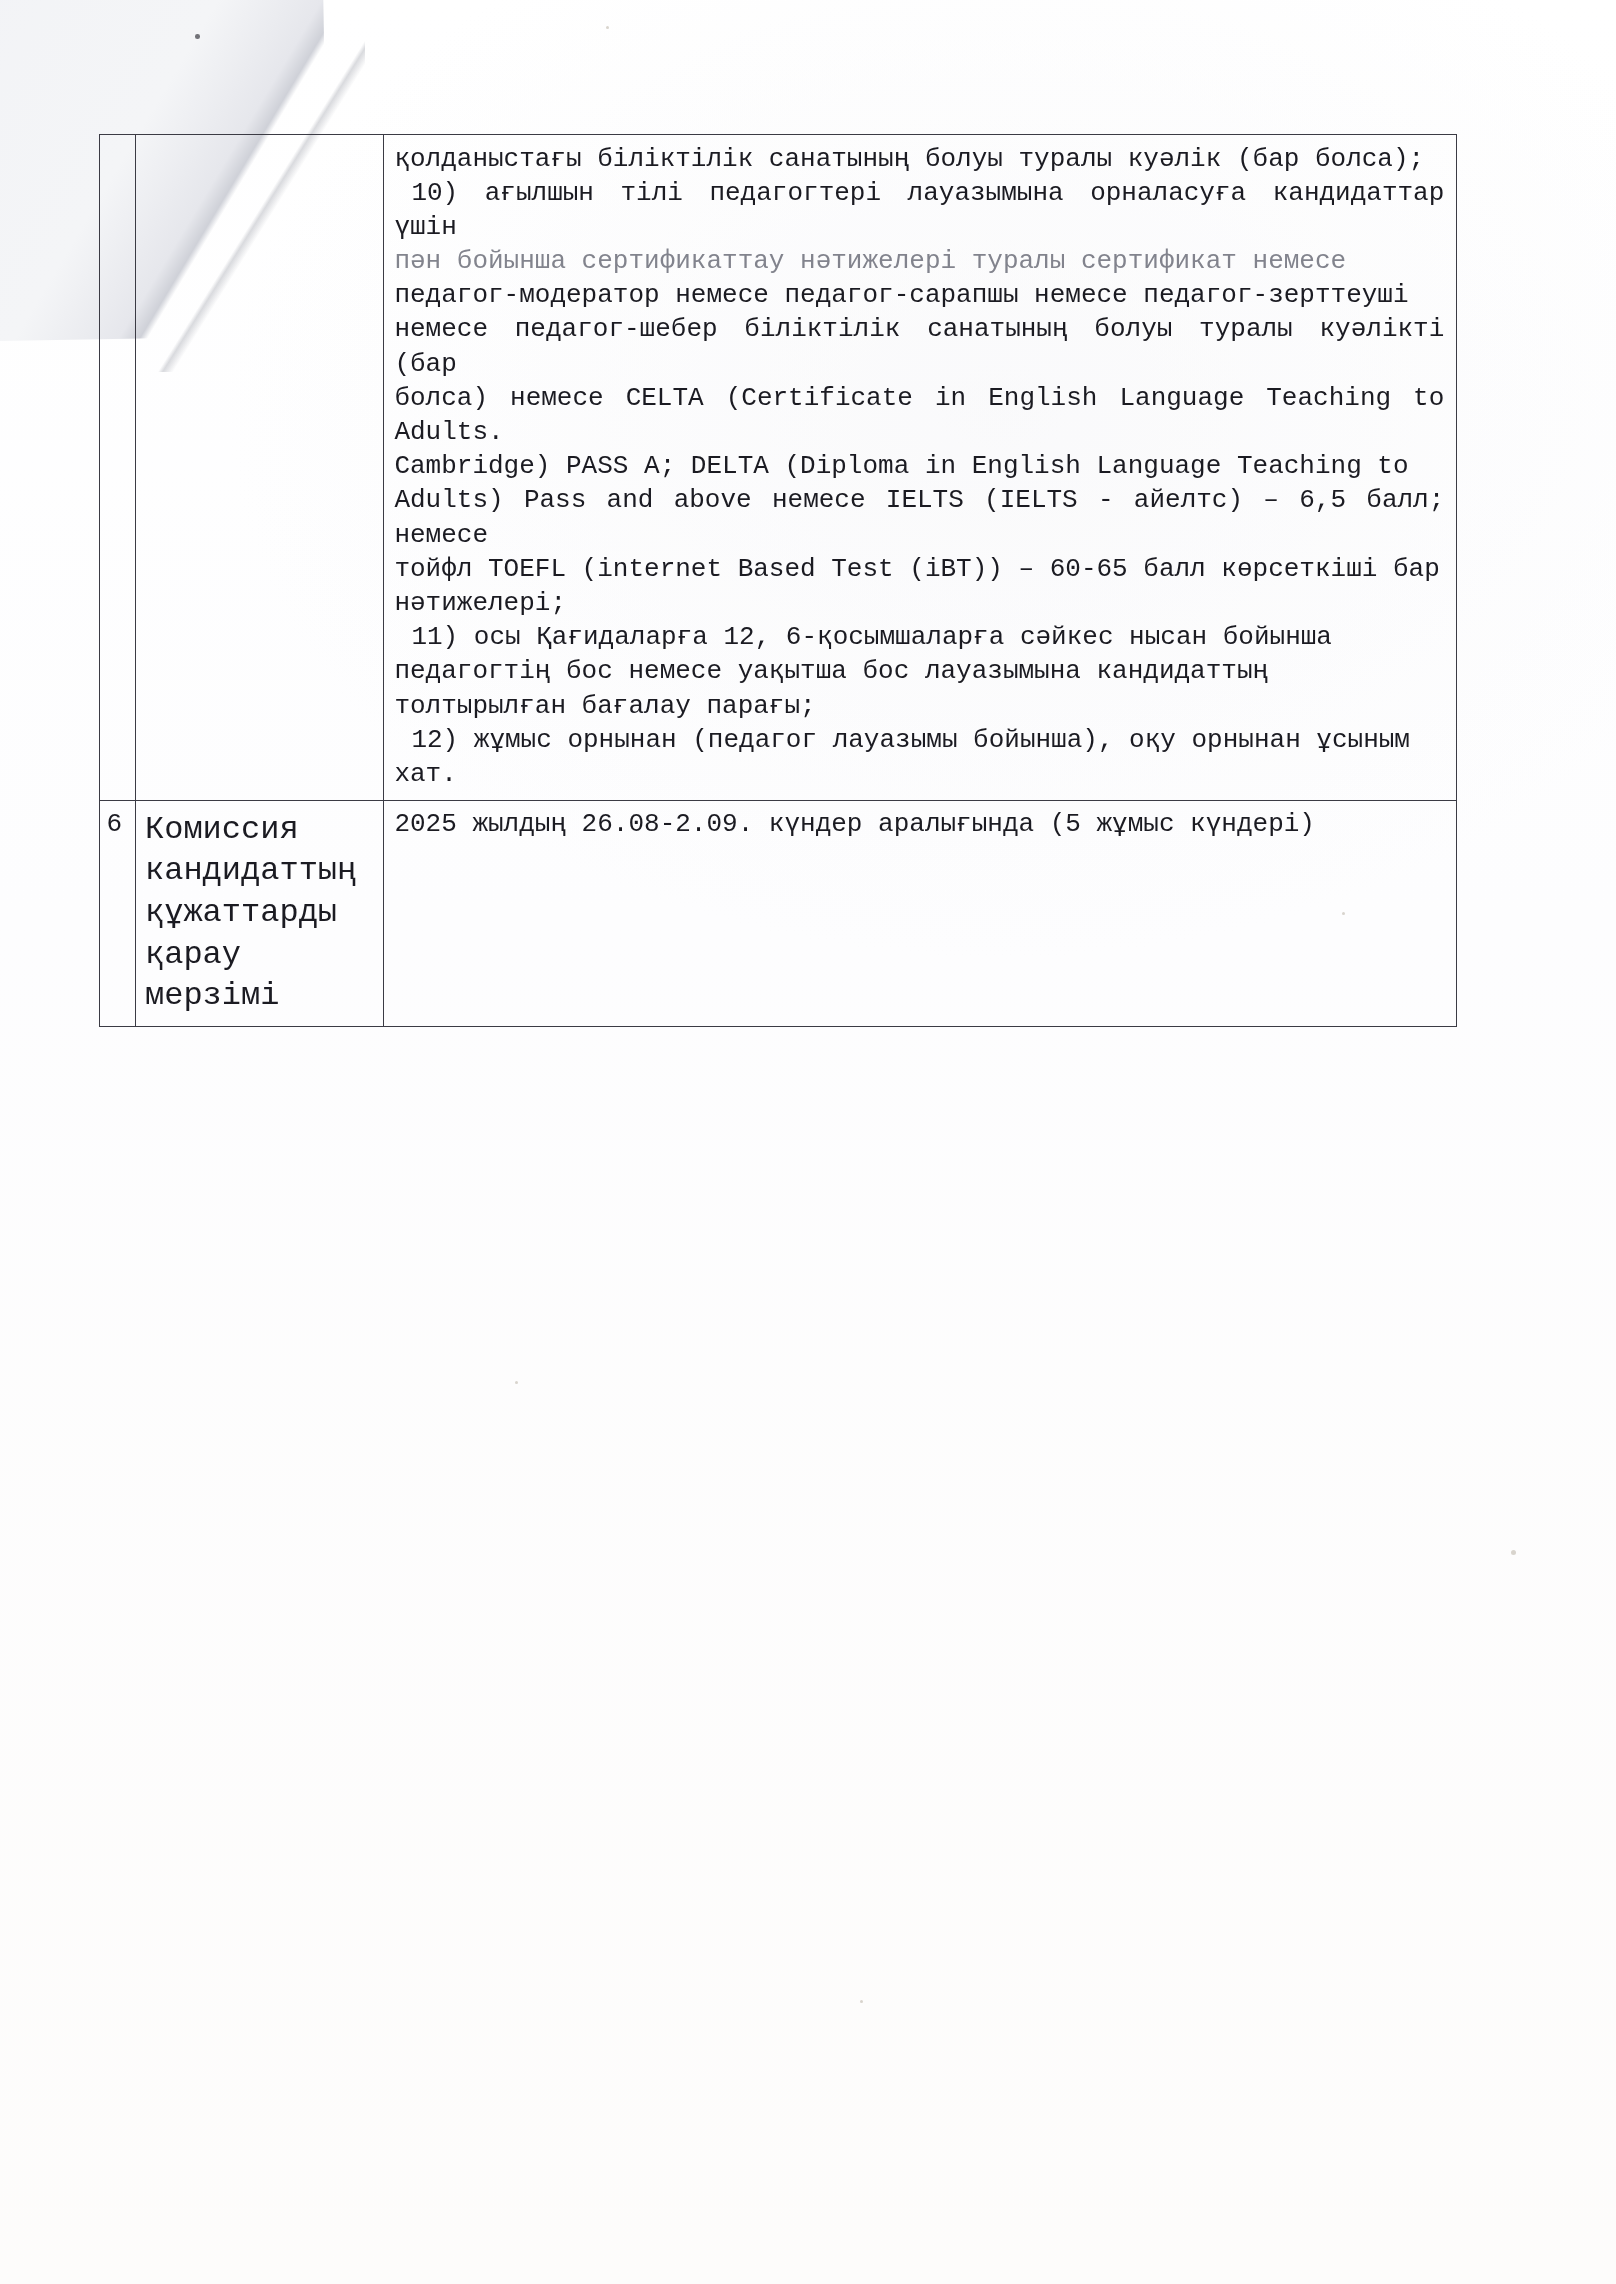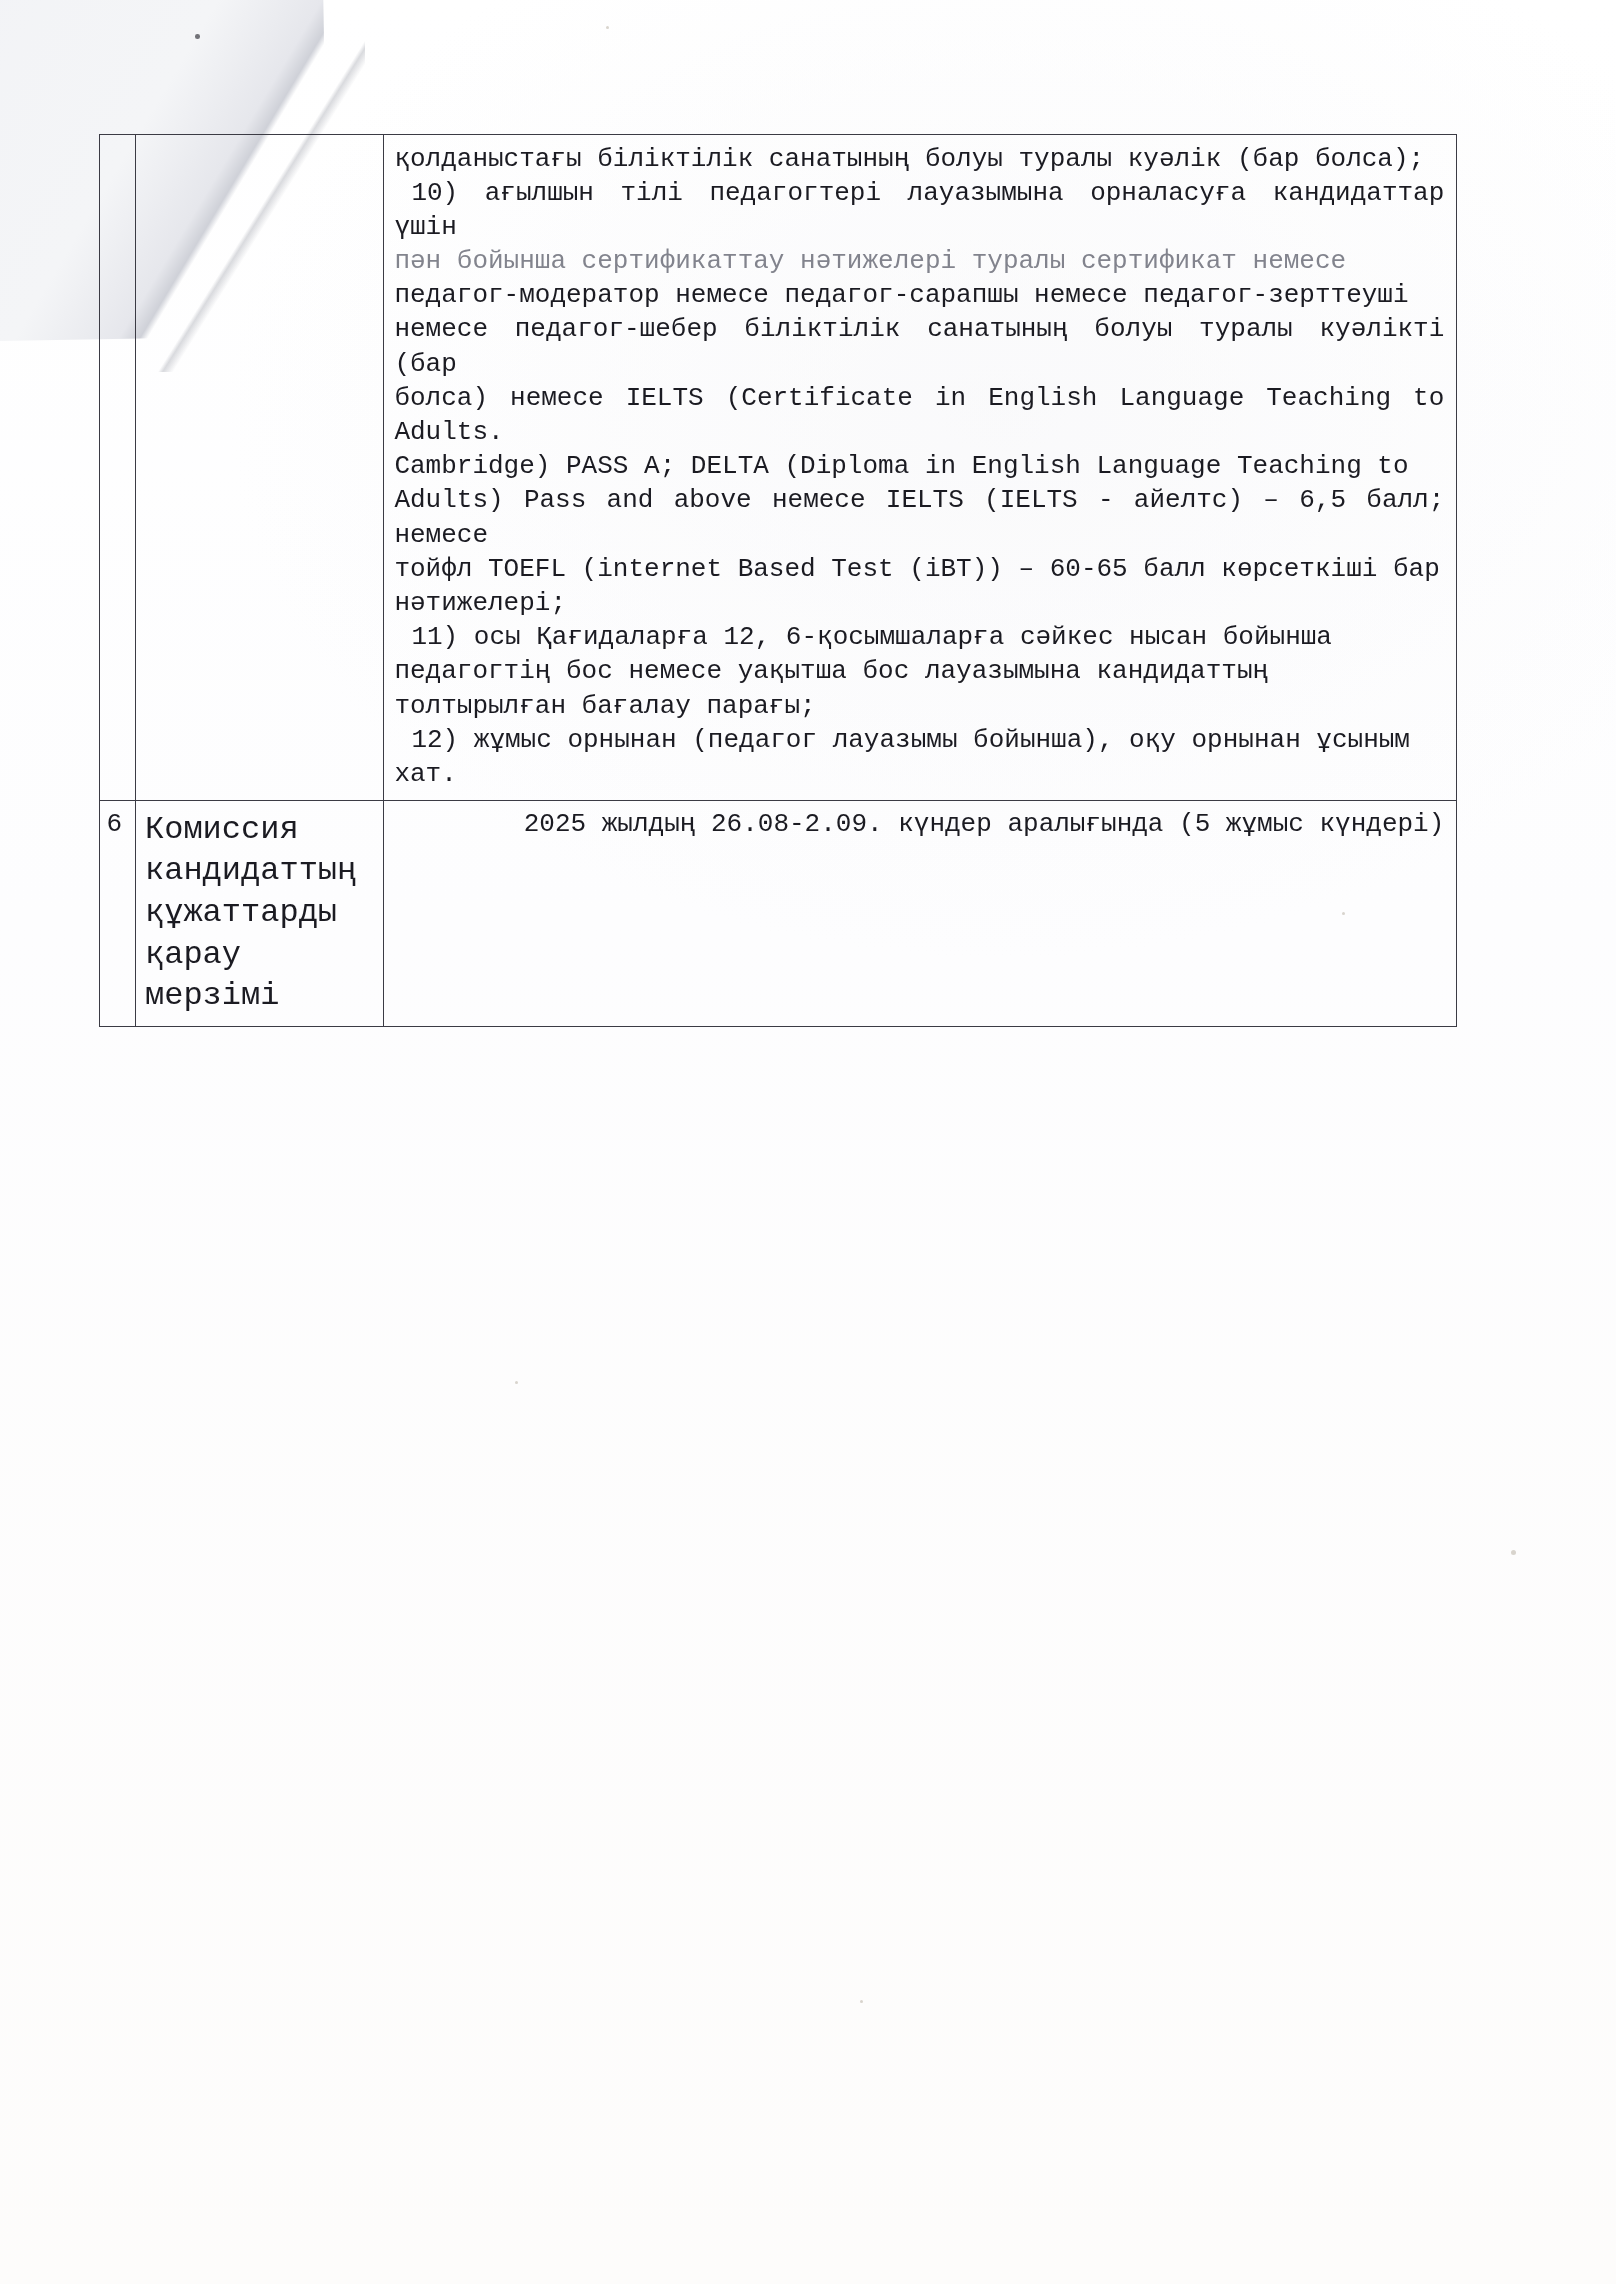--- a/index.html
+++ b/index.html
@@ -110,21 +110,21 @@
     color: #6d6f7a;
     opacity: 0.85;
   }
 
   .label-line { display: block; }
 
   .date-line {
     margin: 0;
     font-size: 26px;
     line-height: 1.30;
-    text-align: right;
+    text-align: left;
     white-space: nowrap;
   }
 
   
   .speck {
     position: absolute;
     background: #b9b2a6;
     border-radius: 50%;
     opacity: 0.55;
     pointer-events: none;
@@ -161,21 +161,21 @@
         <td>
           <div class="cell-pad-label"></div>
         </td>
         <td>
           <div class="cell-pad-body">
             <p class="para">қолданыстағы біліктілік санатының болуы туралы куәлік (бар болса);</p>
             <p class="para para-indent">10) ағылшын тілі педагогтері лауазымына орналасуға кандидаттар үшін</p>
             <p class="para faded">пән бойынша сертификаттау нәтижелері туралы сертификат немесе</p>
             <p class="para">педагог-модератор немесе педагог-сарапшы немесе педагог-зерттеуші</p>
             <p class="para">немесе педагог-шебер біліктілік санатының болуы туралы куәлікті (бар</p>
-            <p class="para">болса) немесе IELTS (Certificate in English Language Teaching to Adults.</p>
+            <p class="para">болса) немесе CELTA (Certificate in English Language Teaching to Adults.</p>
             <p class="para">Cambridge) PASS A; DELTA (Diploma in English Language Teaching to</p>
             <p class="para">Adults) Pass and above немесе IELTS (IELTS - айелтс) – 6,5 балл; немесе</p>
             <p class="para">тойфл TOEFL (internet Based Test (iBT)) – 60-65 балл көрсеткіші бар</p>
             <p class="para para-last">нәтижелері;</p>
             <p class="para para-indent">11) осы Қағидаларға 12, 6-қосымшаларға сәйкес нысан бойынша</p>
             <p class="para">педагогтің бос немесе уақытша бос лауазымына кандидаттың</p>
             <p class="para para-last">толтырылған бағалау парағы;</p>
             <p class="para para-indent">12) жұмыс орнынан (педагог лауазымы бойынша), оқу орнынан ұсыным</p>
             <p class="para para-last">хат.</p>
           </div>

